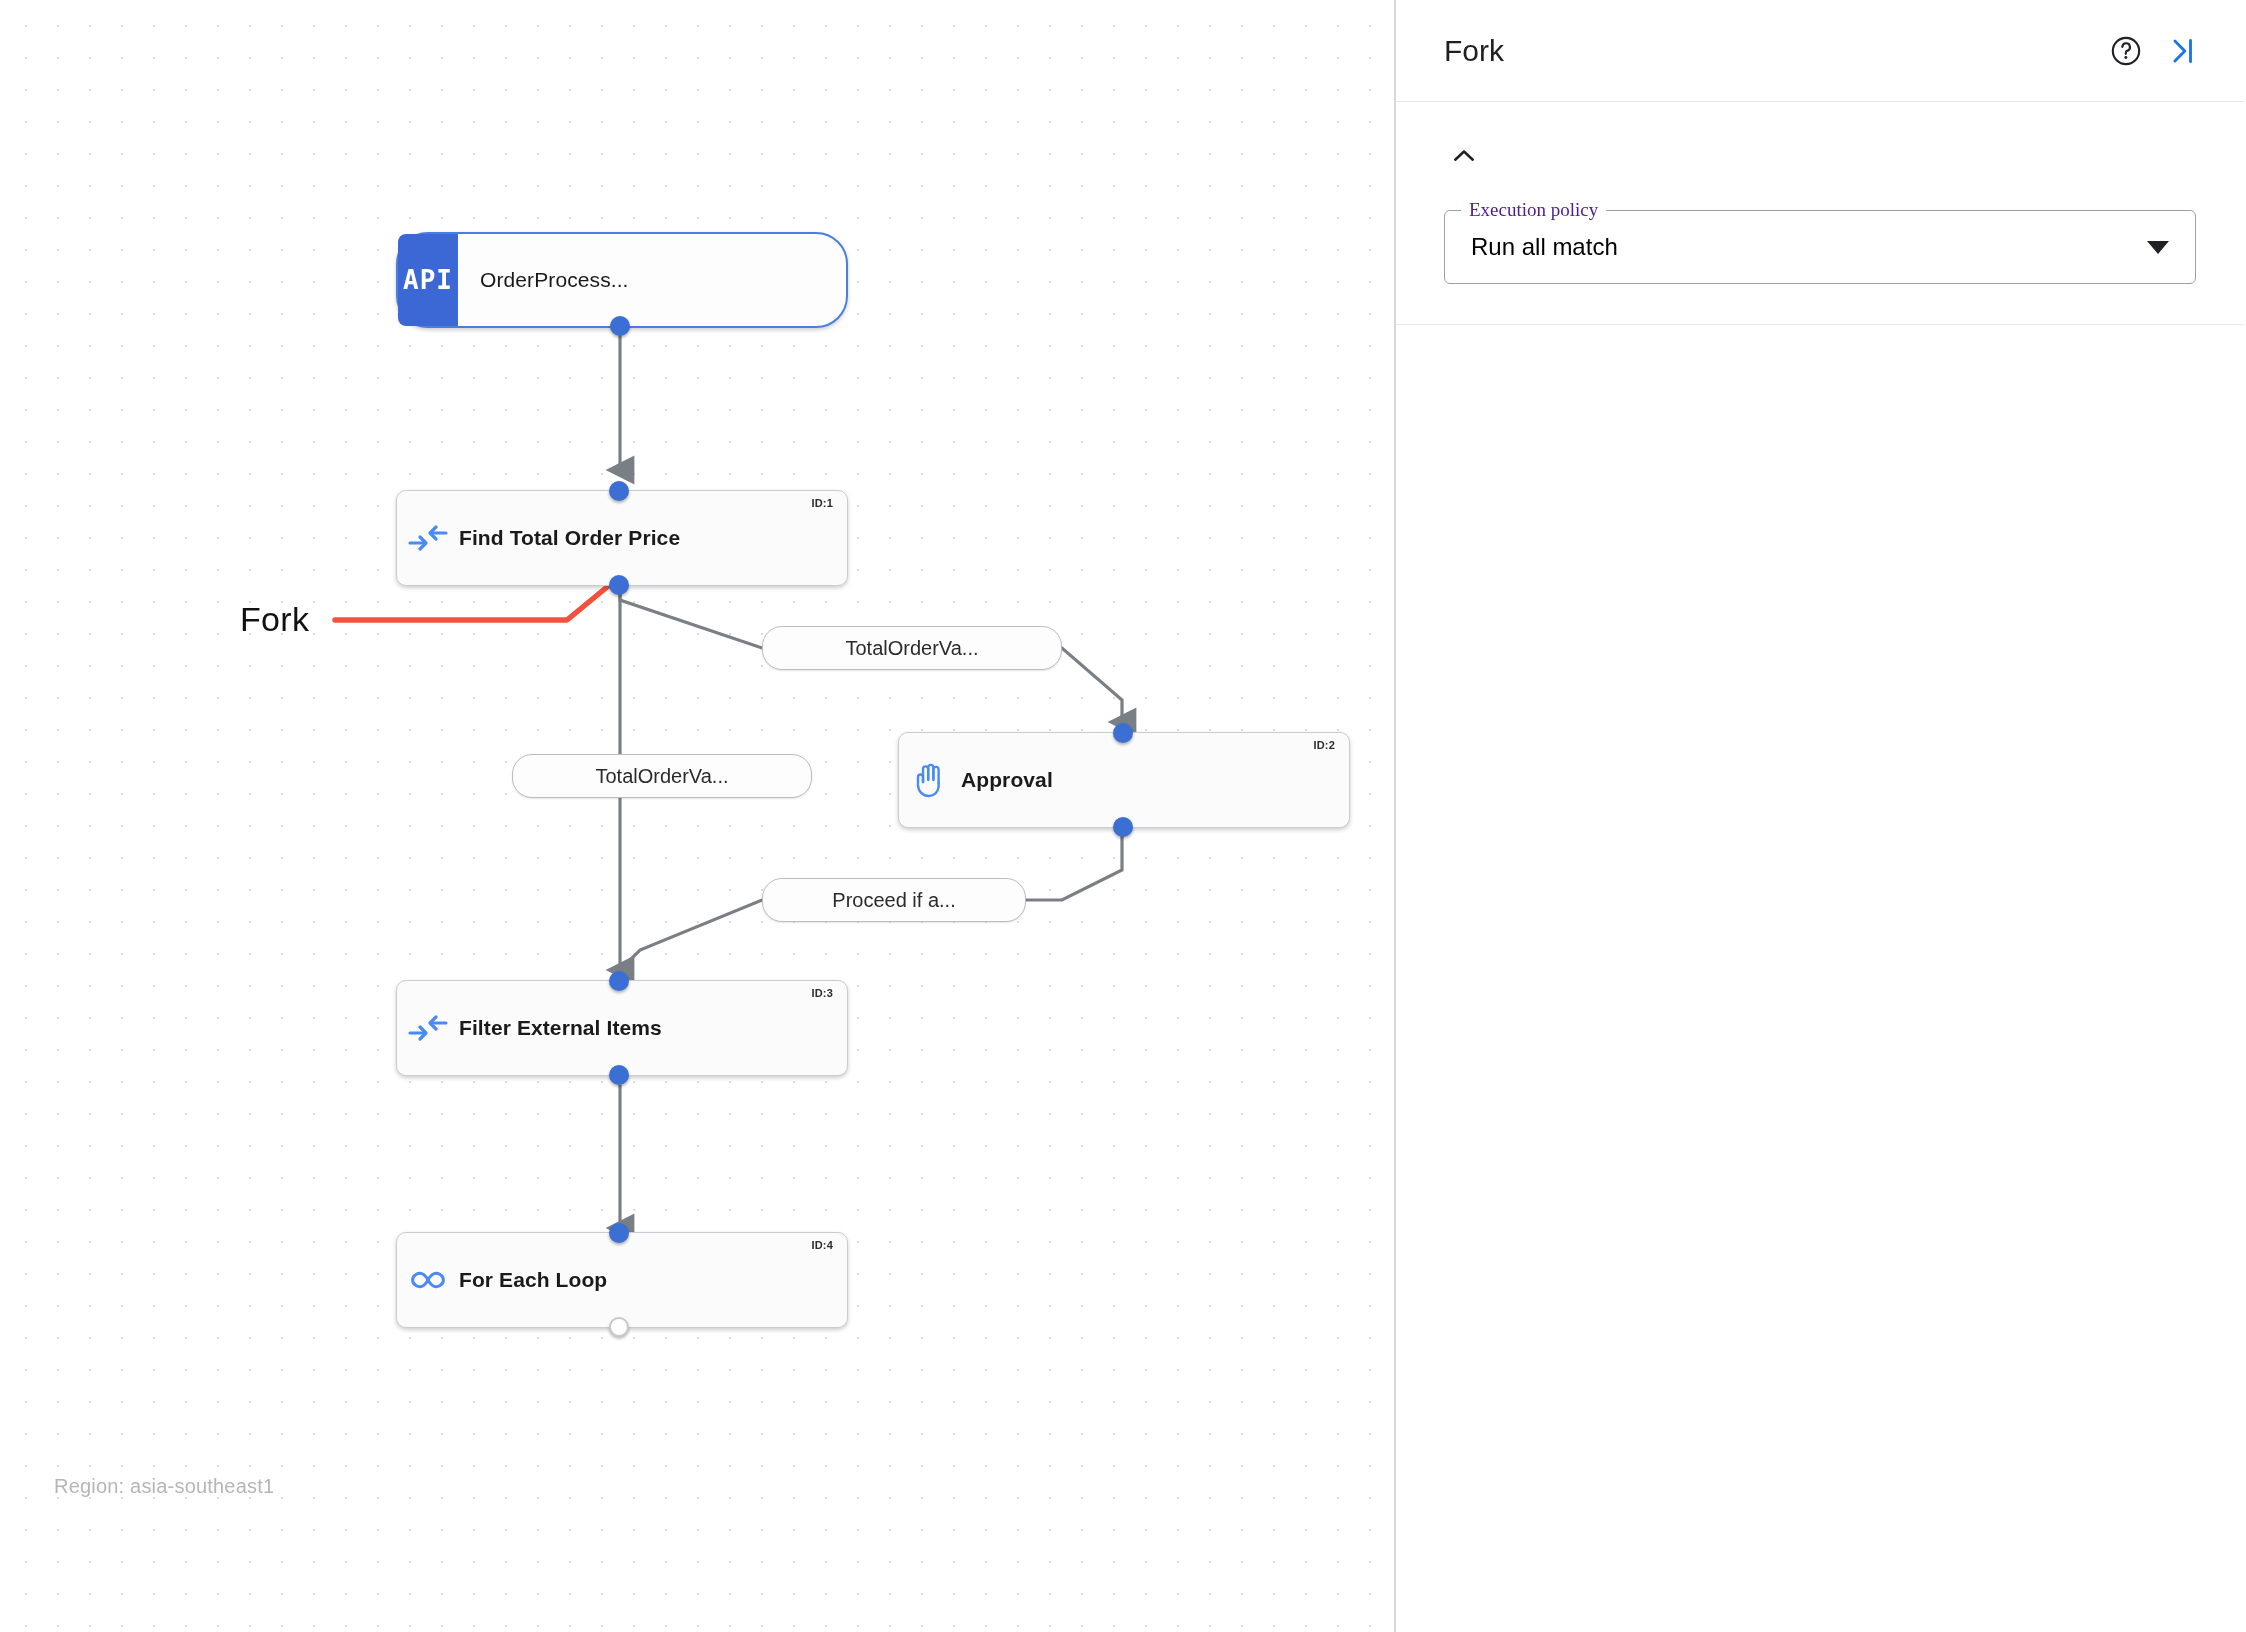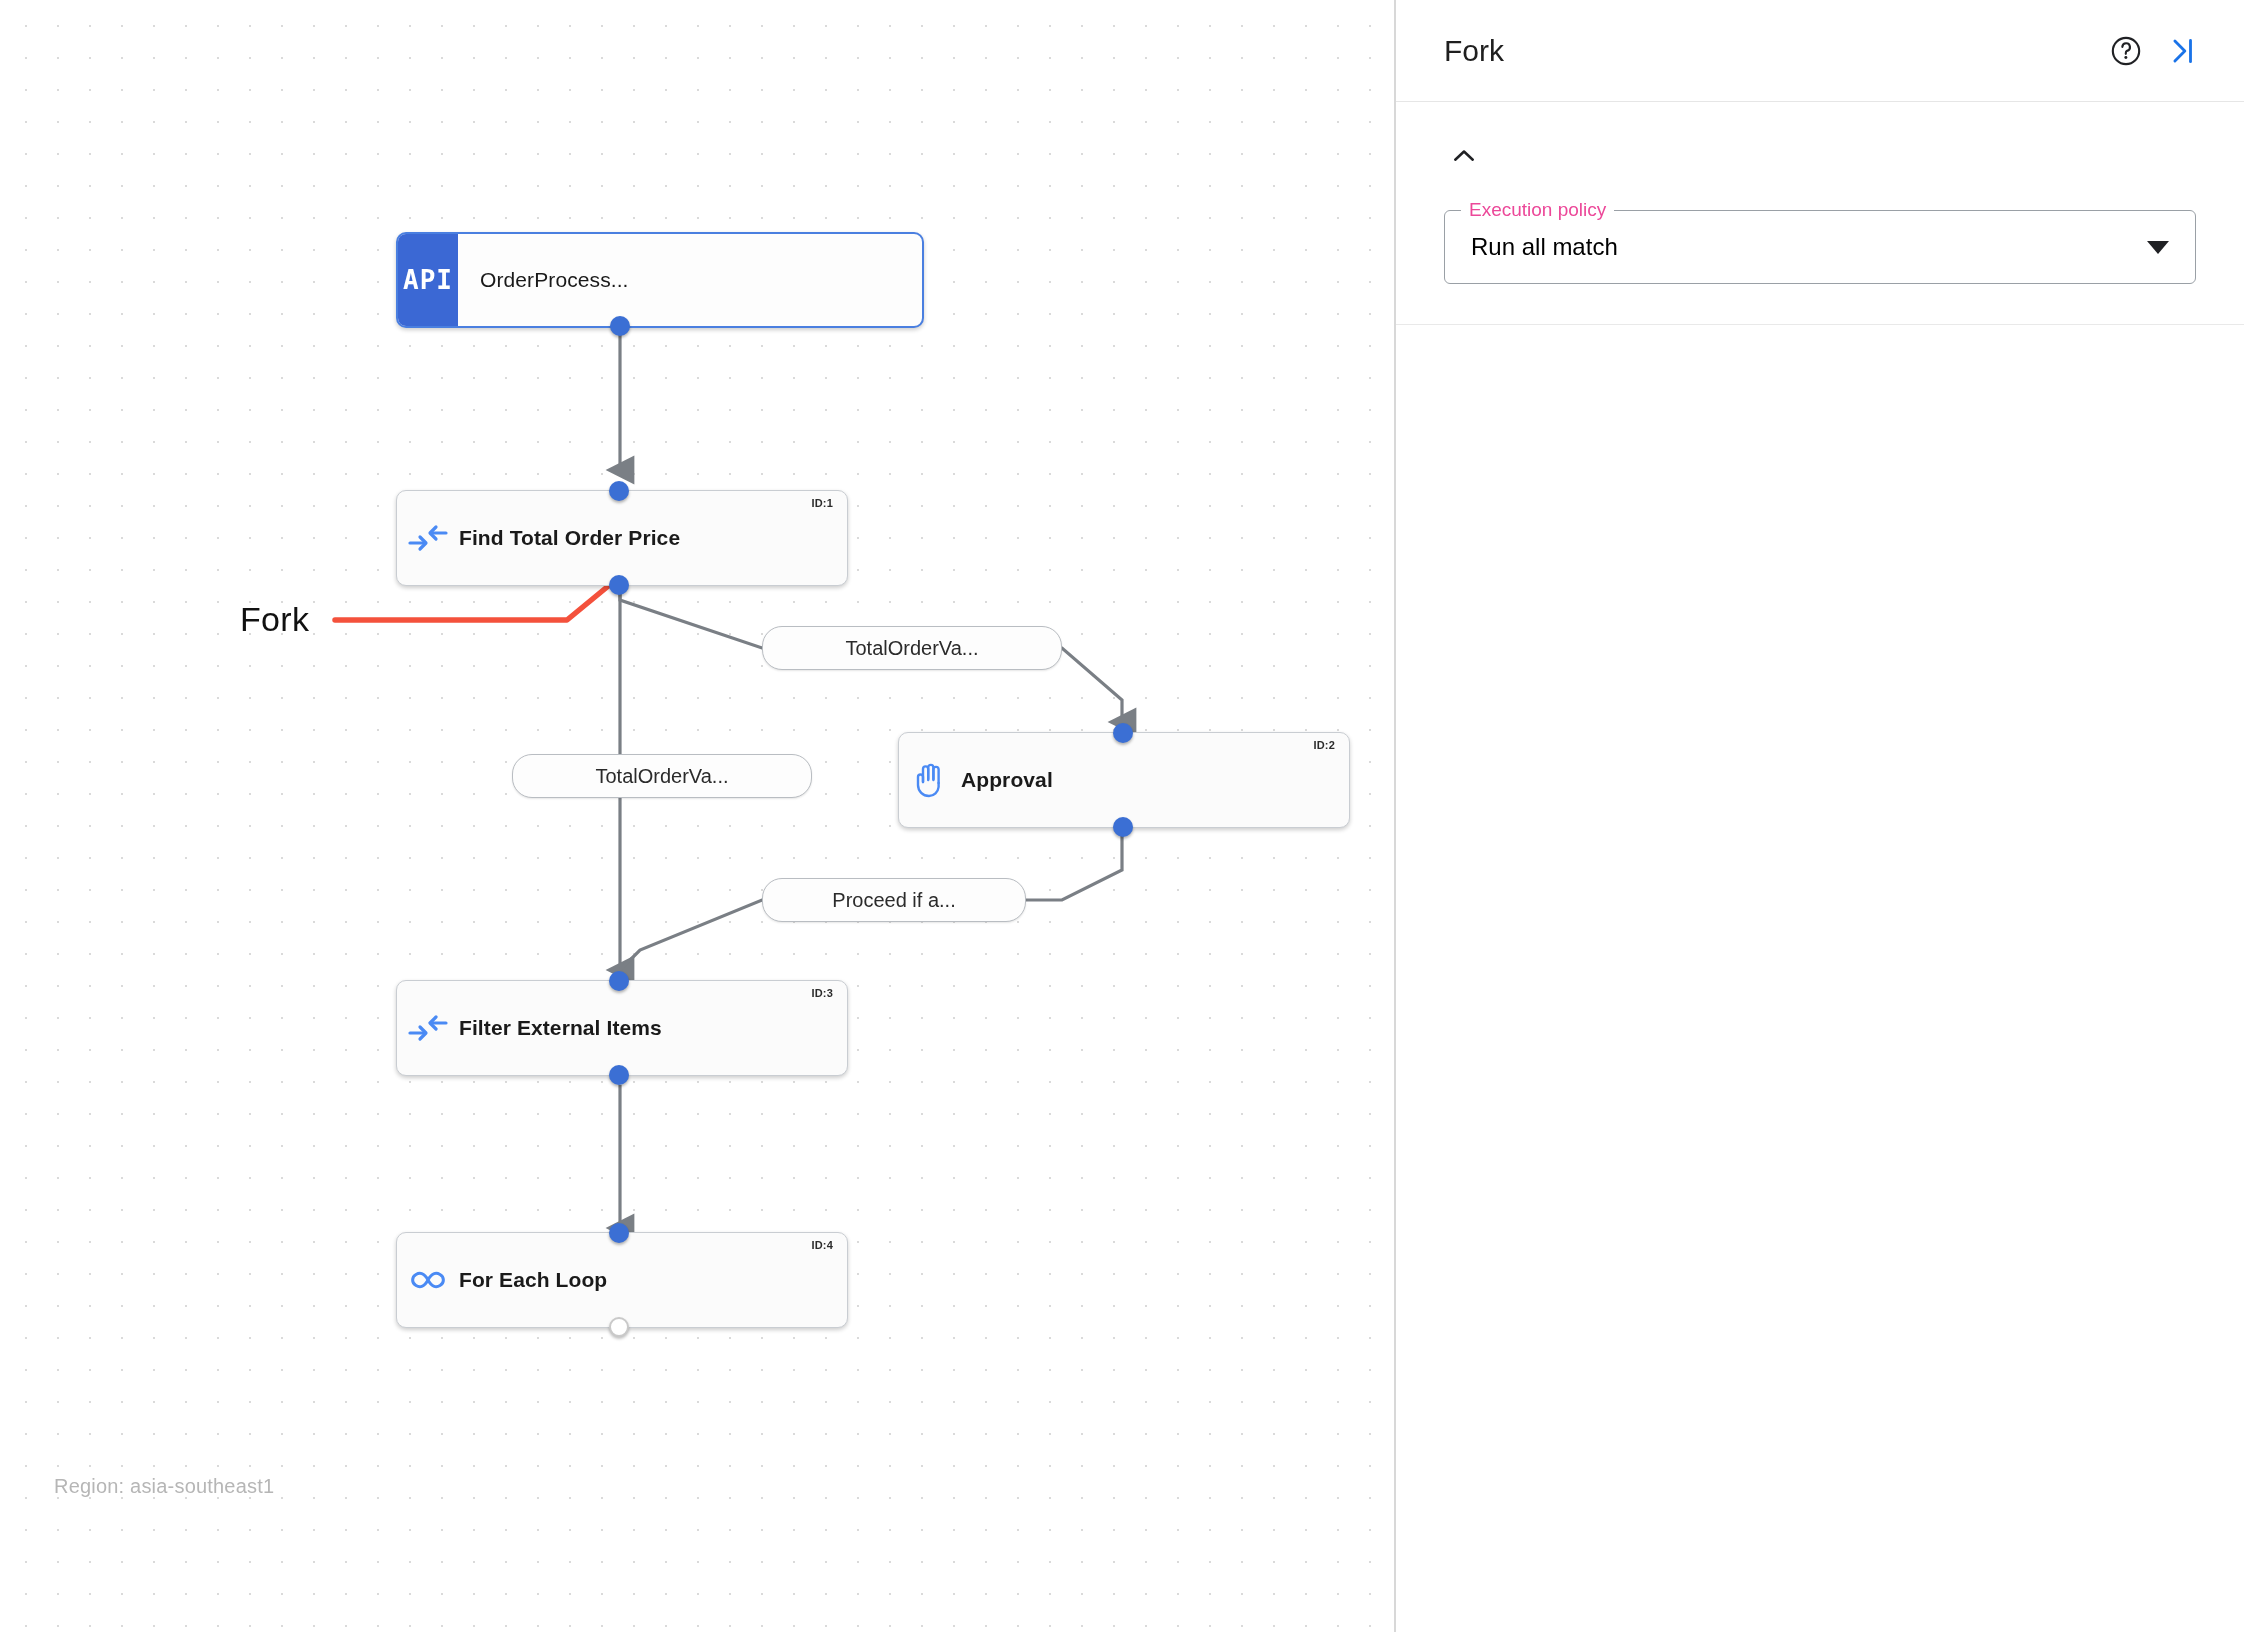--- a/index.html
+++ b/index.html
@@ -224,22 +224,23 @@
     padding: 0 26px;
     cursor: pointer;
   }
   .field-legend {
     position: absolute;
     top: -12px;
     left: 16px;
     background: #ffffff;
     padding: 0 8px;
     font-size: 19px;
-    color: #ec4899;
+    color: #4c1d95;
     line-height: 22px;
+    font-family: Liberation Serif, serif;
   }
   .field-value {
     font-size: 24px;
     color: #000000;
     flex: 1;
   }
   .caret {
     width: 0; height: 0;
     border-left: 11px solid transparent;
     border-right: 11px solid transparent;
@@ -272,21 +273,21 @@
 
       <path d="M1122,830 L1122,870 L1062,900 L762,900 L640,950 L620,970" stroke="#7a7f85" stroke-width="3.2" fill="none"></path>
 
       <path d="M620,1085 L620,1228" stroke="#7a7f85" stroke-width="3.2" fill="none" marker-end="url(#arrow)"></path>
 
       <path d="M335,620 L567,620 L618,578" stroke="#f4513c" stroke-width="5.5" fill="none" stroke-linecap="round" stroke-linejoin="round" marker-end="url(#arrow-red)"></path>
     </svg>
 
     <div id="annotation-label" style="left:240px; top:600px;">Fork</div>
 
-    <div class="node selected" style="left:396px; top:232px; width:528px; height:96px;">
+    <div class="node selected" style="left:396px; top:232px; width:452px; height:96px;border-radius:32px;">
       <div class="node-inner">
         <div class="api-badge">API</div>
         <div class="node-title plain">OrderProcess...</div>
       </div>
       <div class="handle" style="left:212px; bottom:-10px;"></div>
     </div>
 
     <div class="node" style="left:396px; top:490px; width:452px; height:96px;">
       <div class="node-inner">
         <div class="node-icon">

